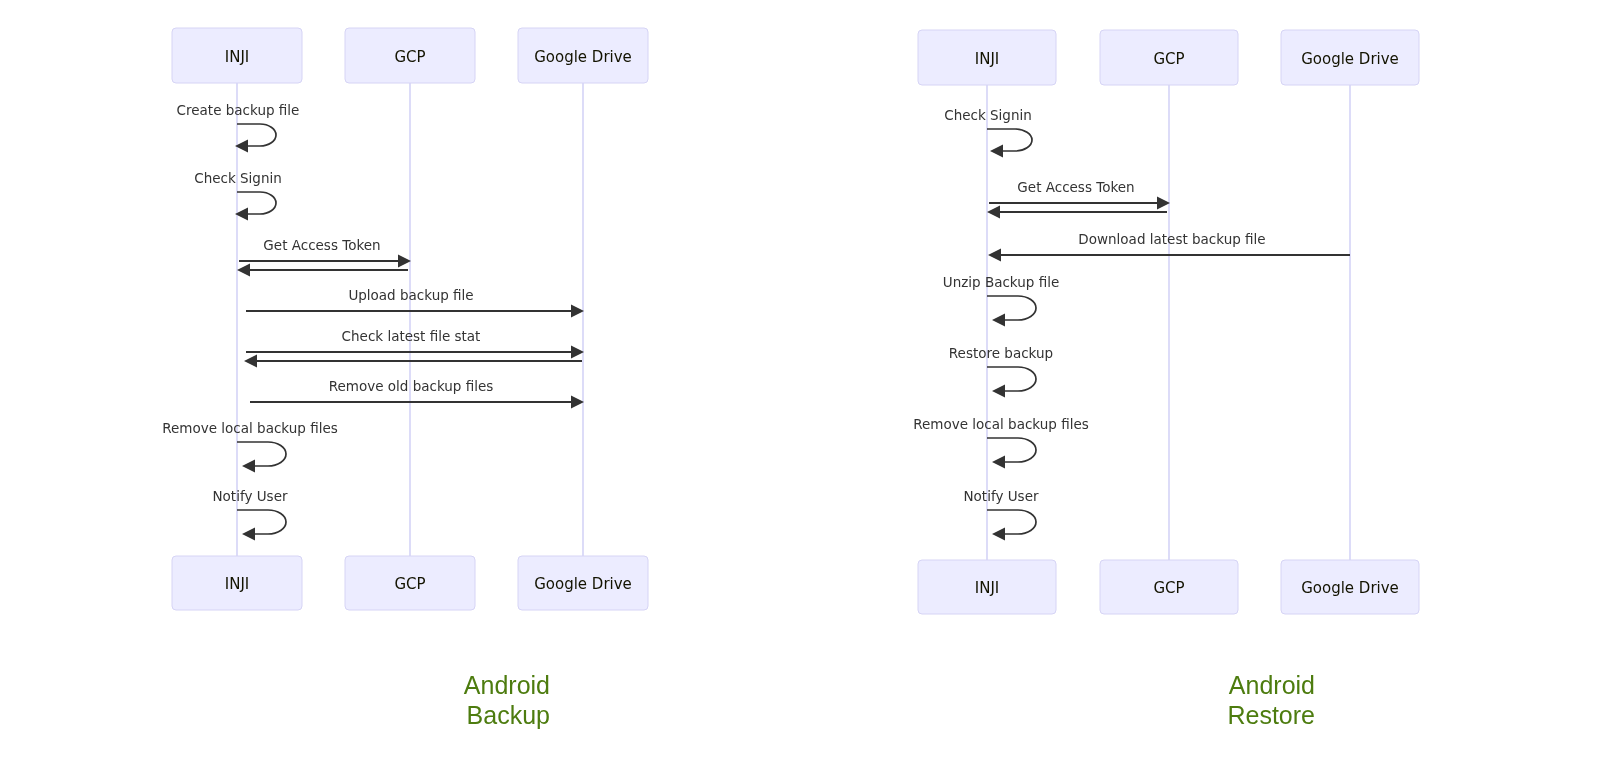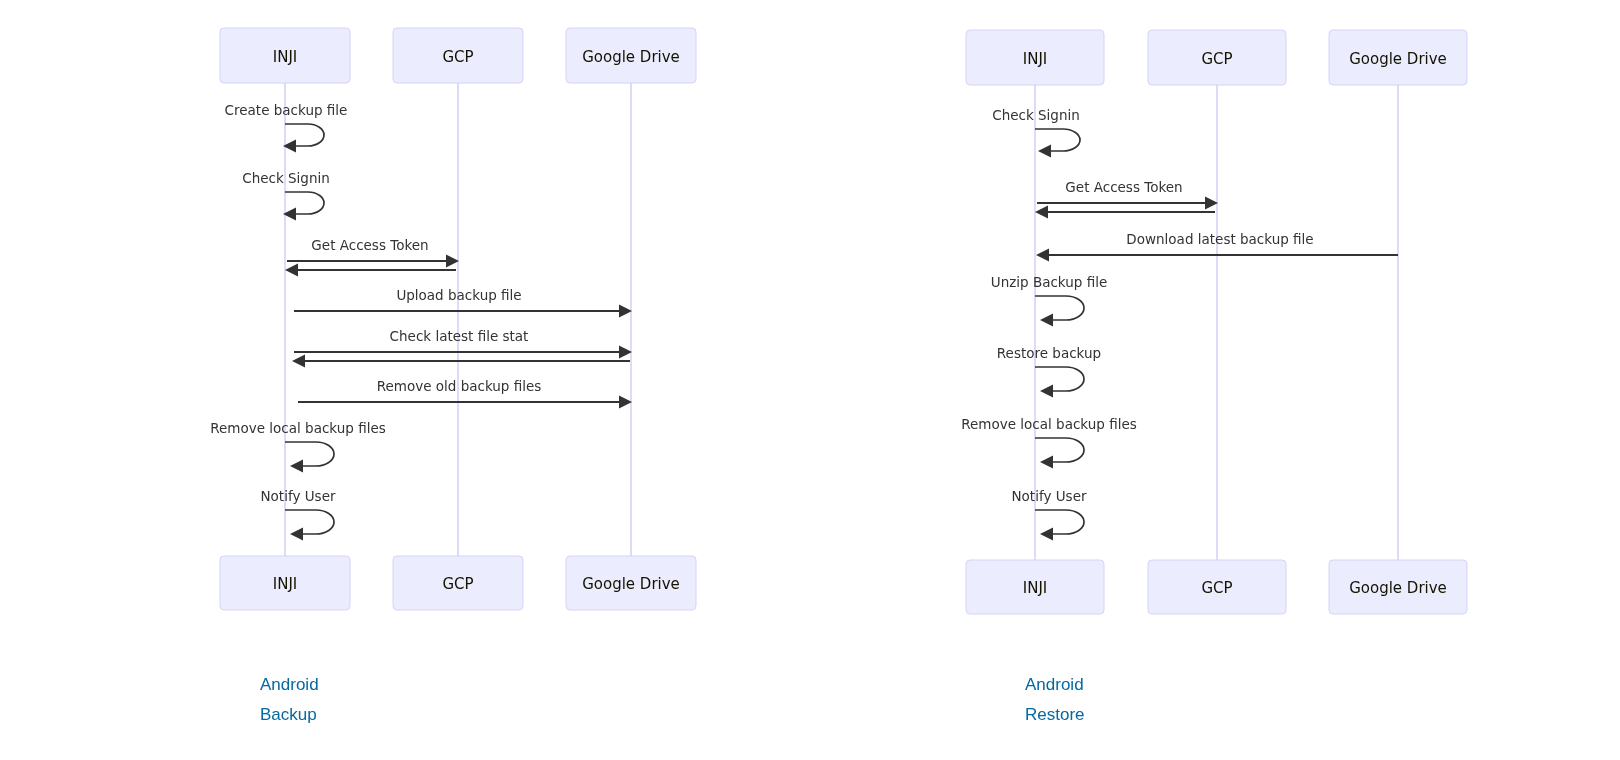--- a/index.html
+++ b/index.html
@@ -11,21 +11,20 @@
   body {
     width: 1620px;
     height: 760px;
     position: relative;
     overflow: hidden;
     font-family: "DejaVu Sans", sans-serif;
   }
   .diagram-wrap {
     position: absolute;
     top: 0;
-    margin-left: 48px;
   }
   #diagram-backup  { left: 0px;   width: 810px; }
   #diagram-restore { left: 810px; width: 810px; }
 
   svg { display: block; }
 
   
   .actor-box {
     fill: #ECECFF;
     stroke: #D6D4F5;
@@ -61,25 +60,25 @@
   .msg-label {
     font-family: "DejaVu Sans", sans-serif;
     font-size: 13.5px;
     fill: #333333;
     text-anchor: middle;
     dominant-baseline: alphabetic;
   }
   
   .caption {
     position: absolute;
-    text-align: left;
+    text-align: right;
     font-family: "Liberation Sans", sans-serif;
-    font-size: 17px;
+    font-size: 25px;
     line-height: 30px;
-    color: #0369a1;
+    color: #4d7c0f;
     white-space: pre-line;
   }
   #caption-backup  { left: 260px; top: 670px; width: 290px; }
   #caption-restore { left: 1025px; top: 670px; width: 290px; }
 </style>
 </head>
 <body>
 
 <div class="diagram-wrap" id="diagram-backup">
   <svg width="810" height="650" viewBox="0 0 810 650" xmlns="http://www.w3.org/2000/svg">

